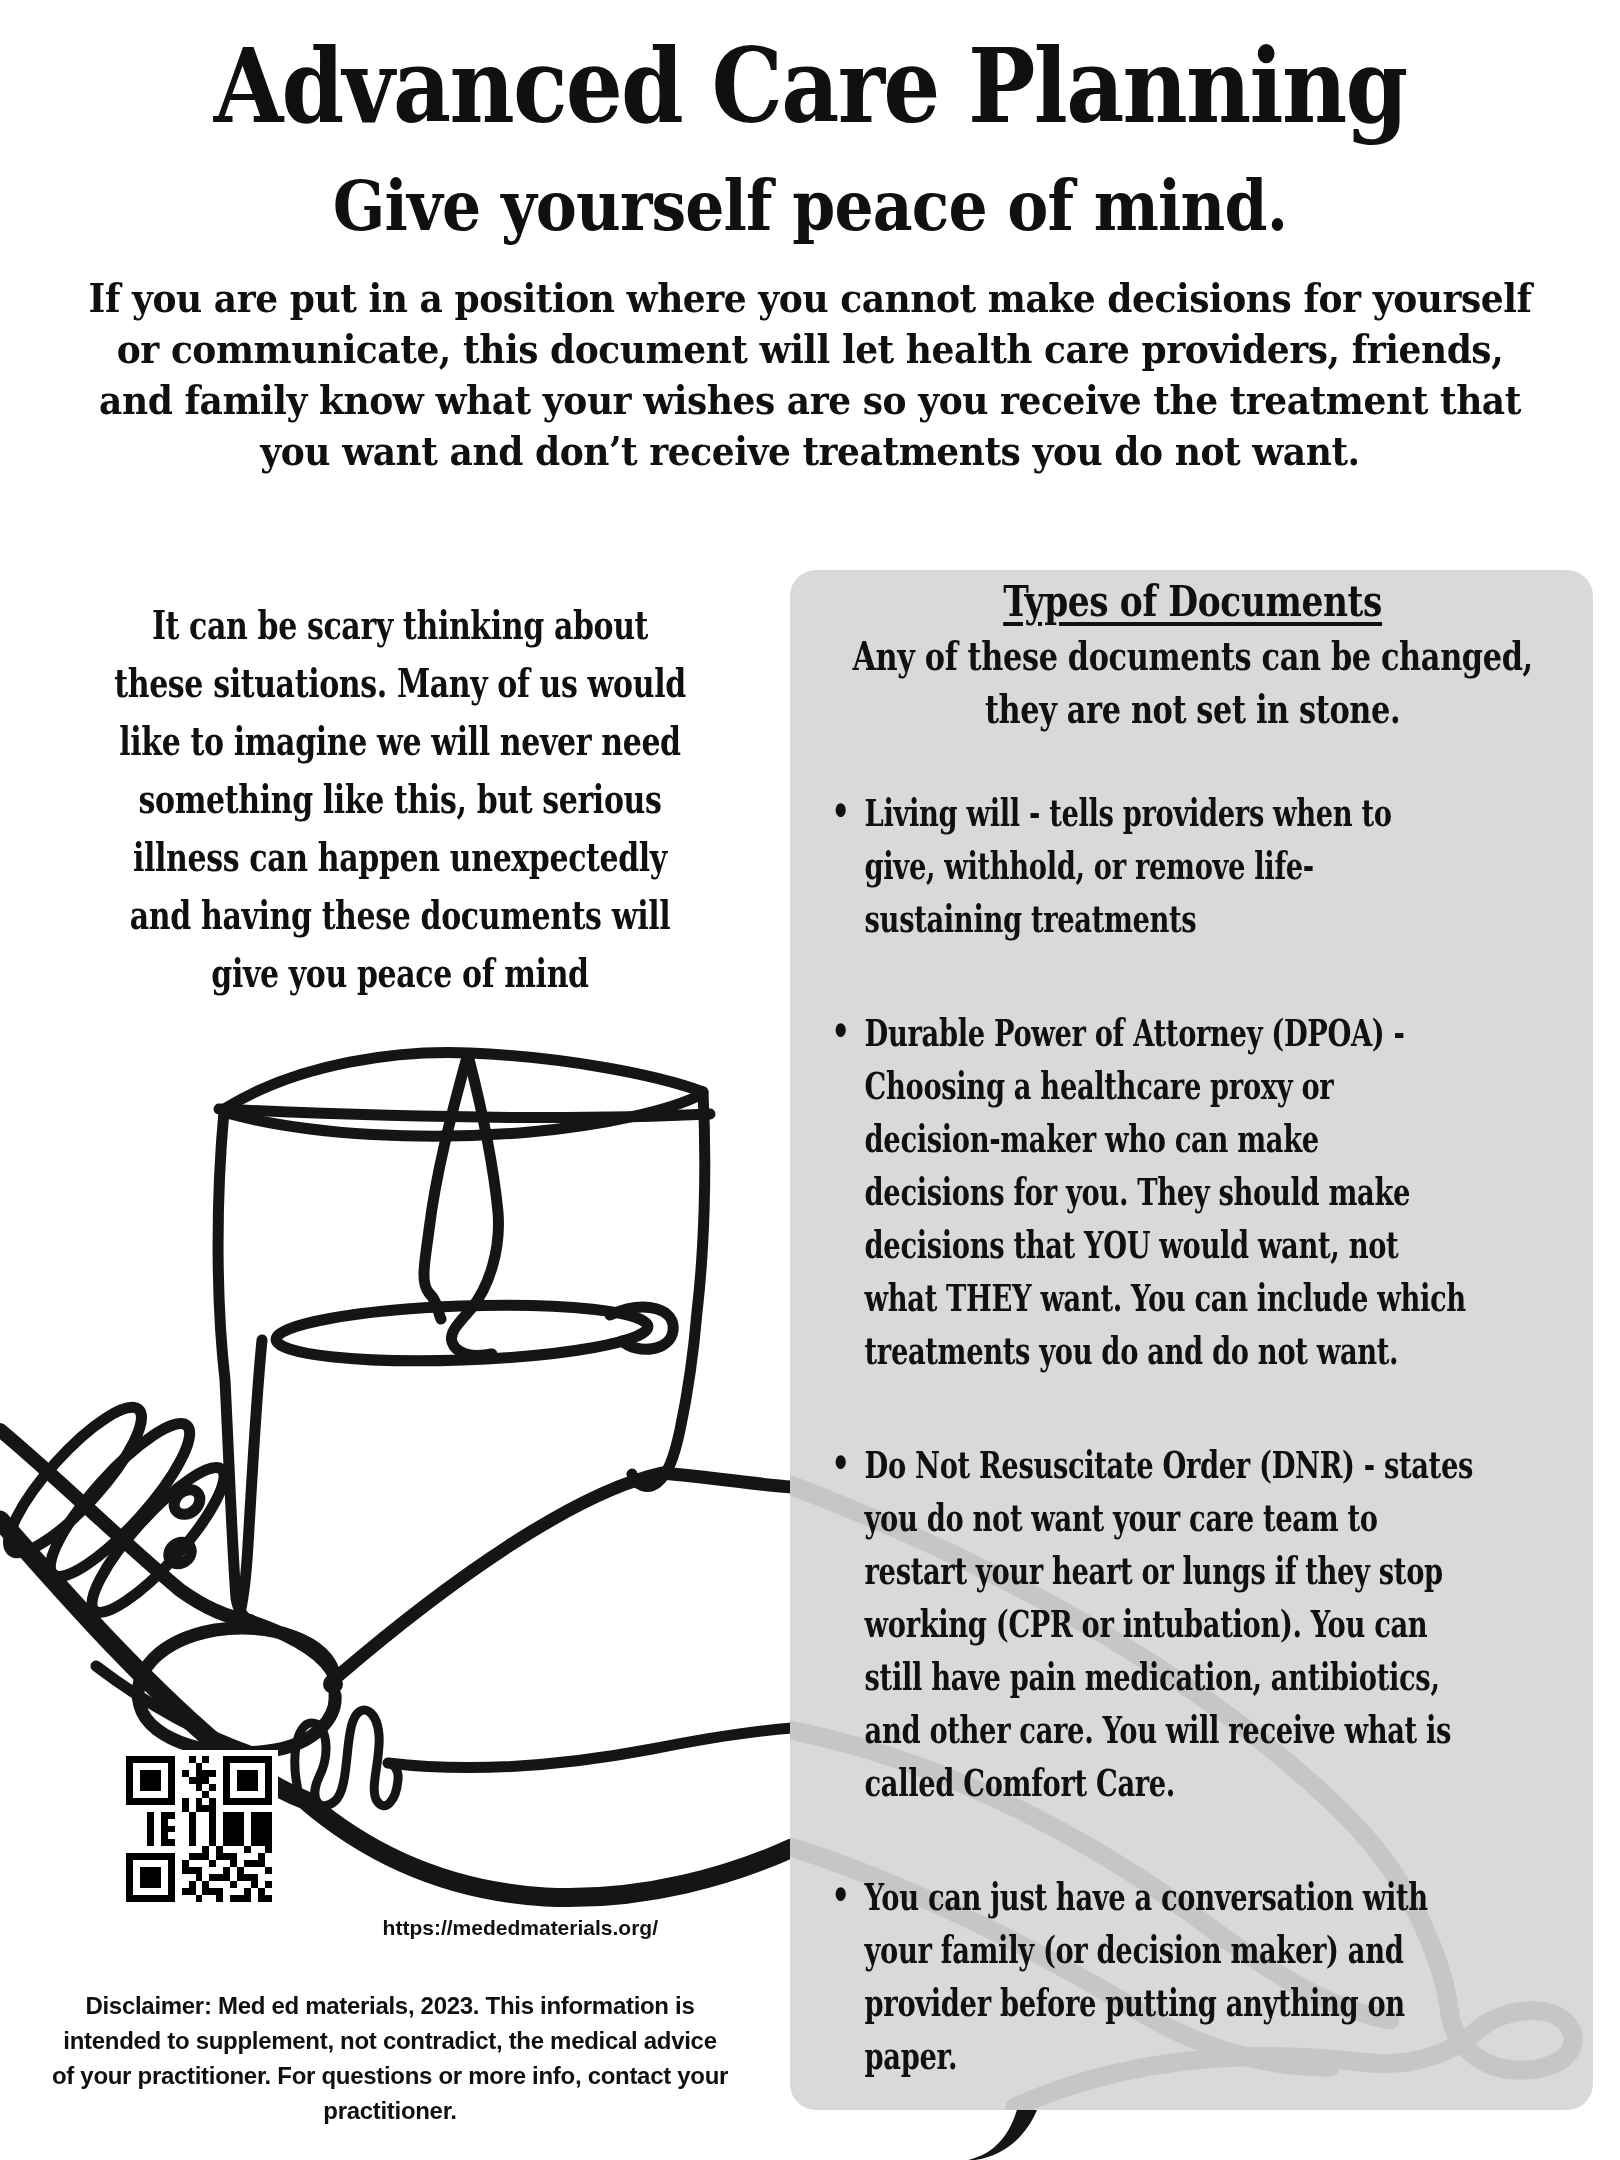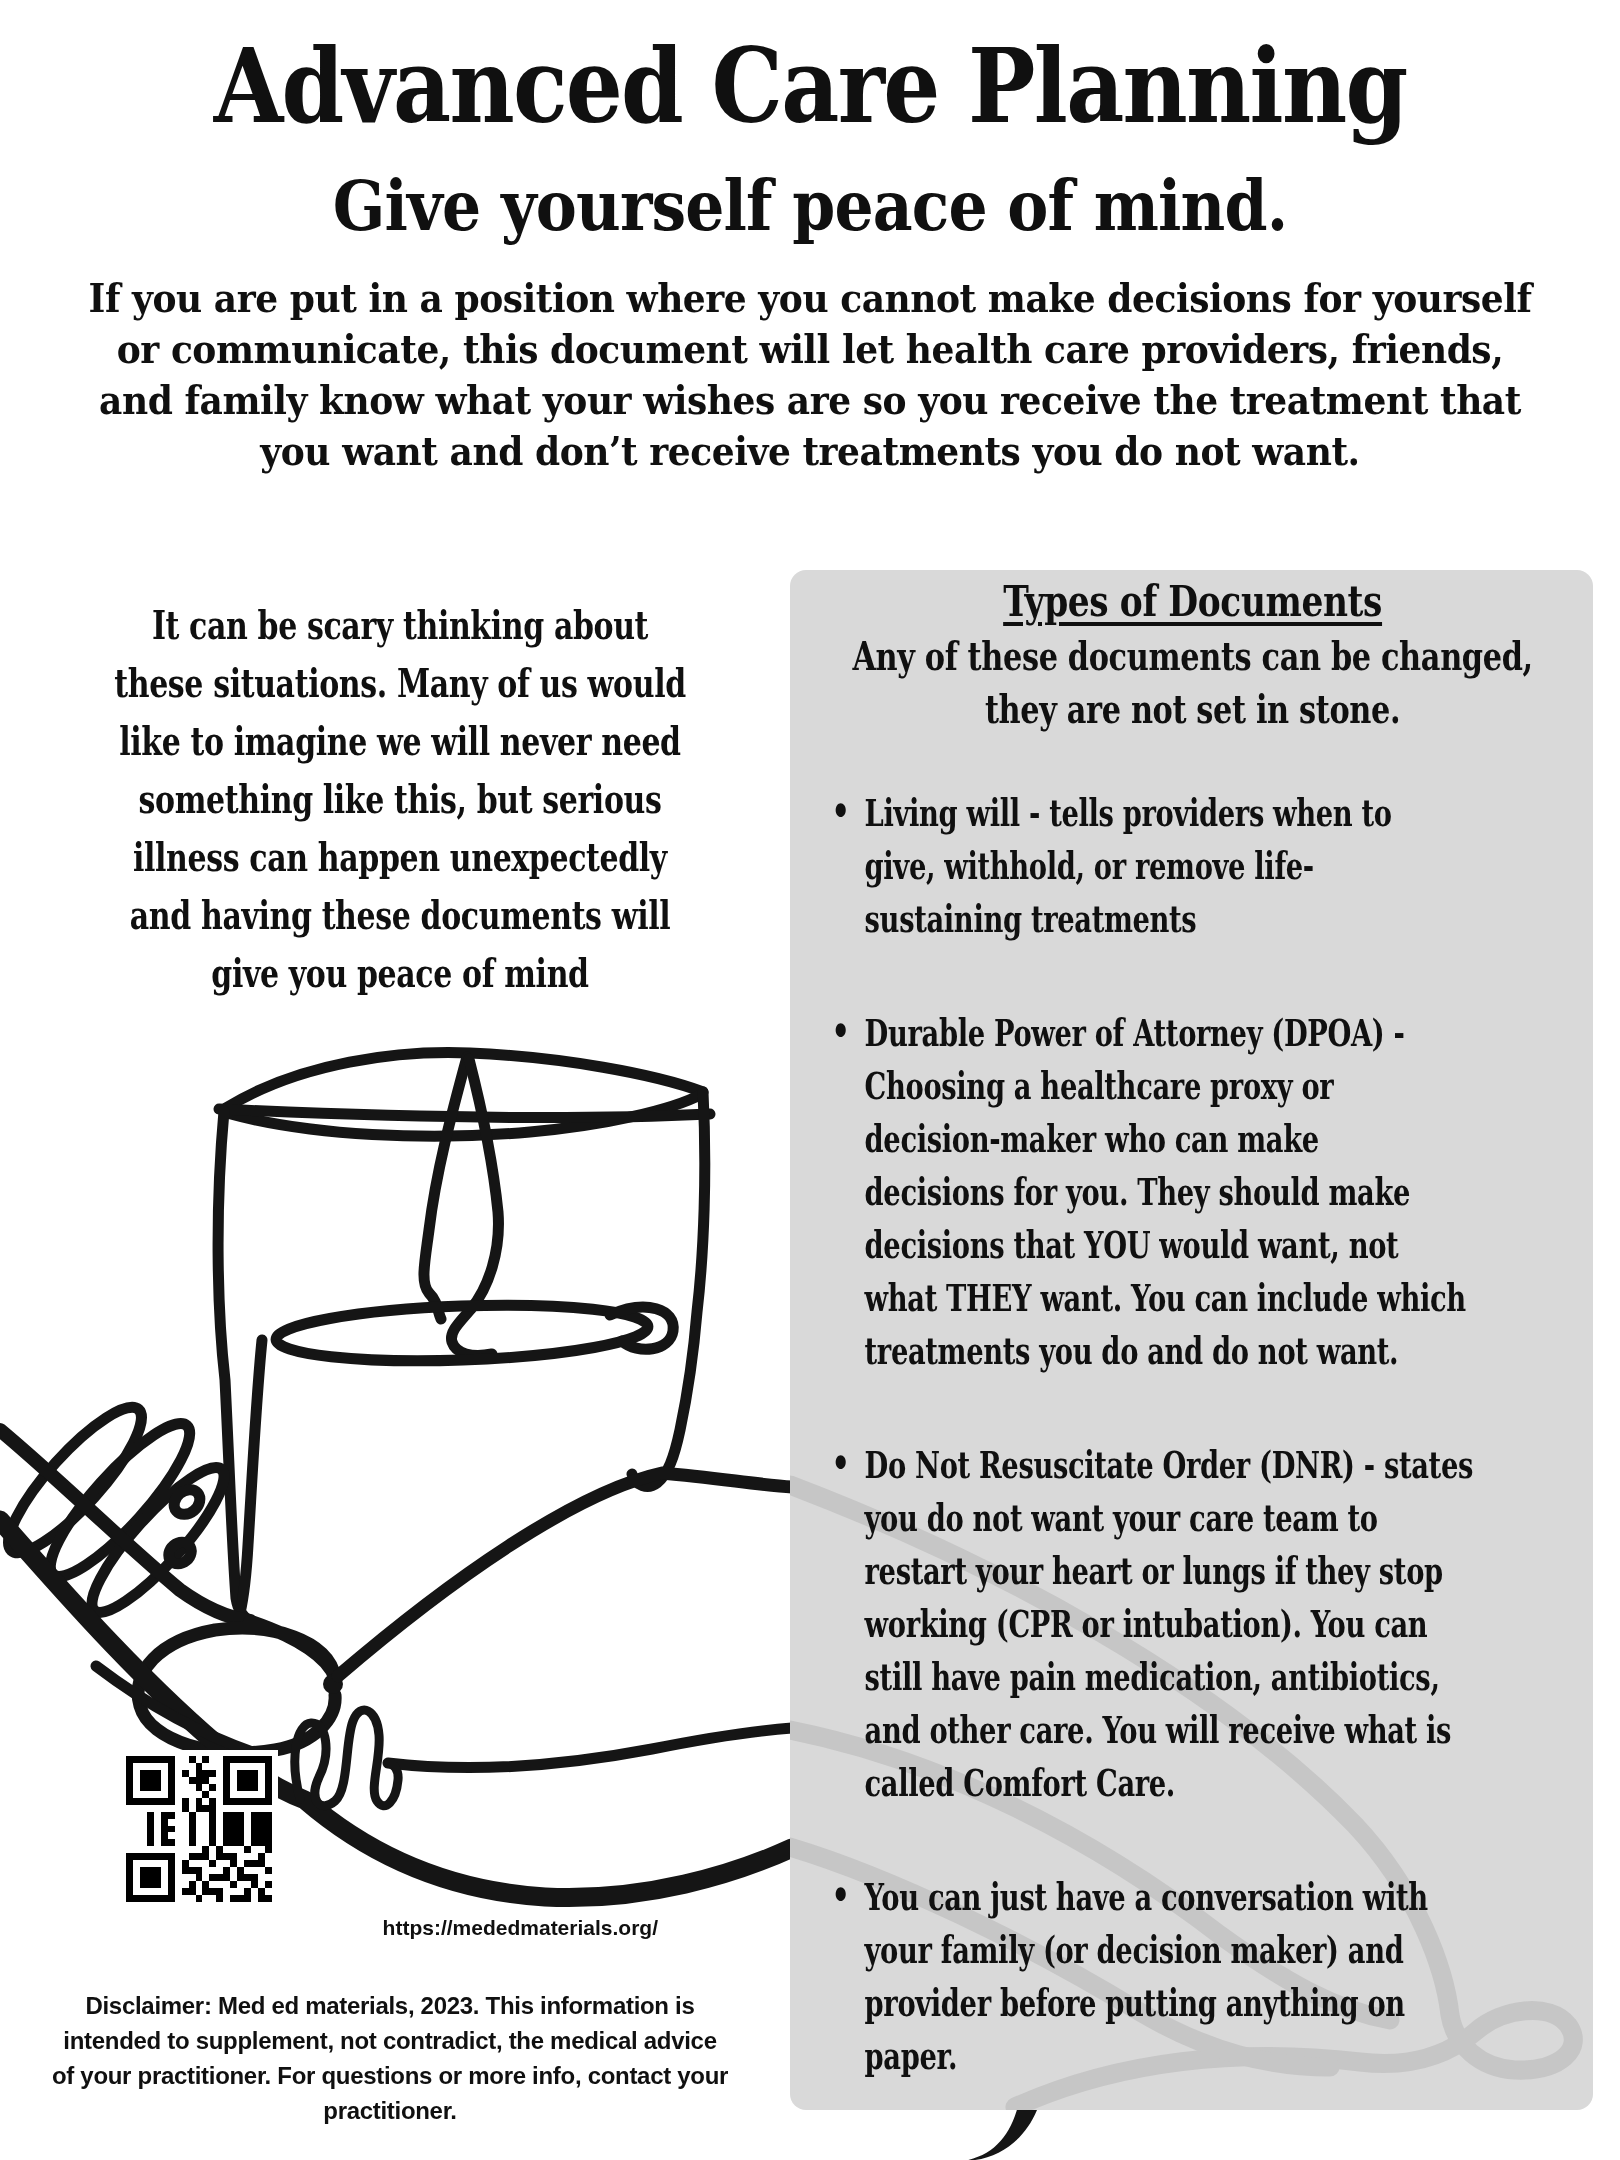--- a/index.html
+++ b/index.html
@@ -33,21 +33,21 @@
   
   .left-note{
     left:70px;top:596px;width:880px;transform:scaleX(.75);
     font-size:40px;line-height:58px;font-weight:700;text-align:center;
     letter-spacing:-0.5px;
   }
 
   
   .panel{
     left:790px;top:570px;width:803px;height:1540px;
-    background:var(--panel_bg,#d9d9d9);border-radius:16px;overflow:hidden;
+    background:var(--panel_bg,#d9d9d9);border-radius:26px;overflow:hidden;
   }
   .panel-art{position:absolute;left:0;top:0;width:803px;height:1540px;}
   .panel-heading{
     left:45px;top:6px;width:894px;transform:scaleX(.8);
     font-size:43px;line-height:50px;font-weight:700;text-align:center;
     text-decoration:underline;text-decoration-thickness:4px;text-underline-offset:6px;
     letter-spacing:-0.5px;
   }
   .panel-intro{
     left:45px;top:59px;width:941px;transform:scaleX(.76);

